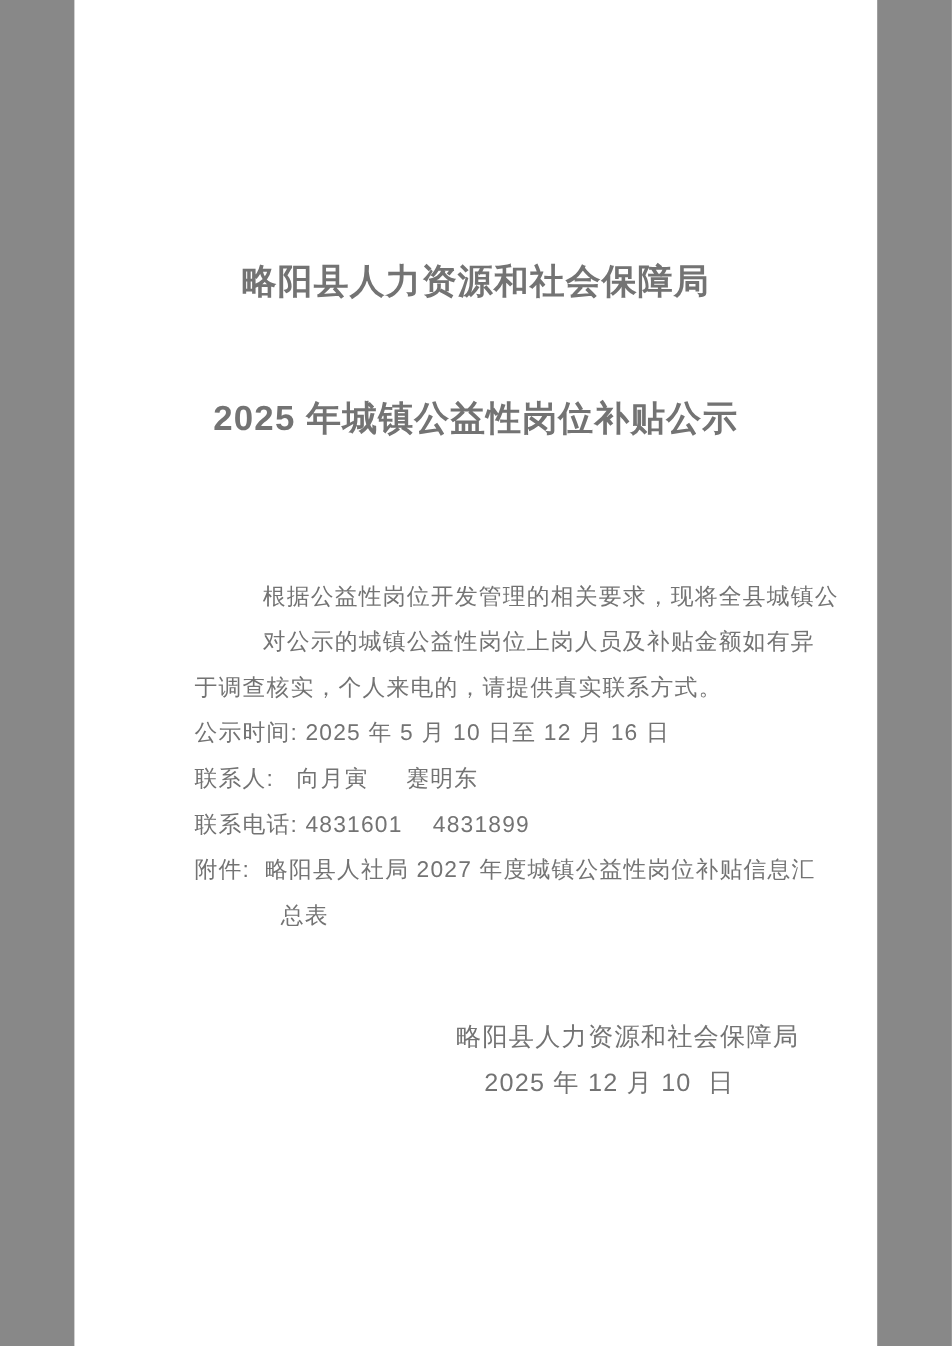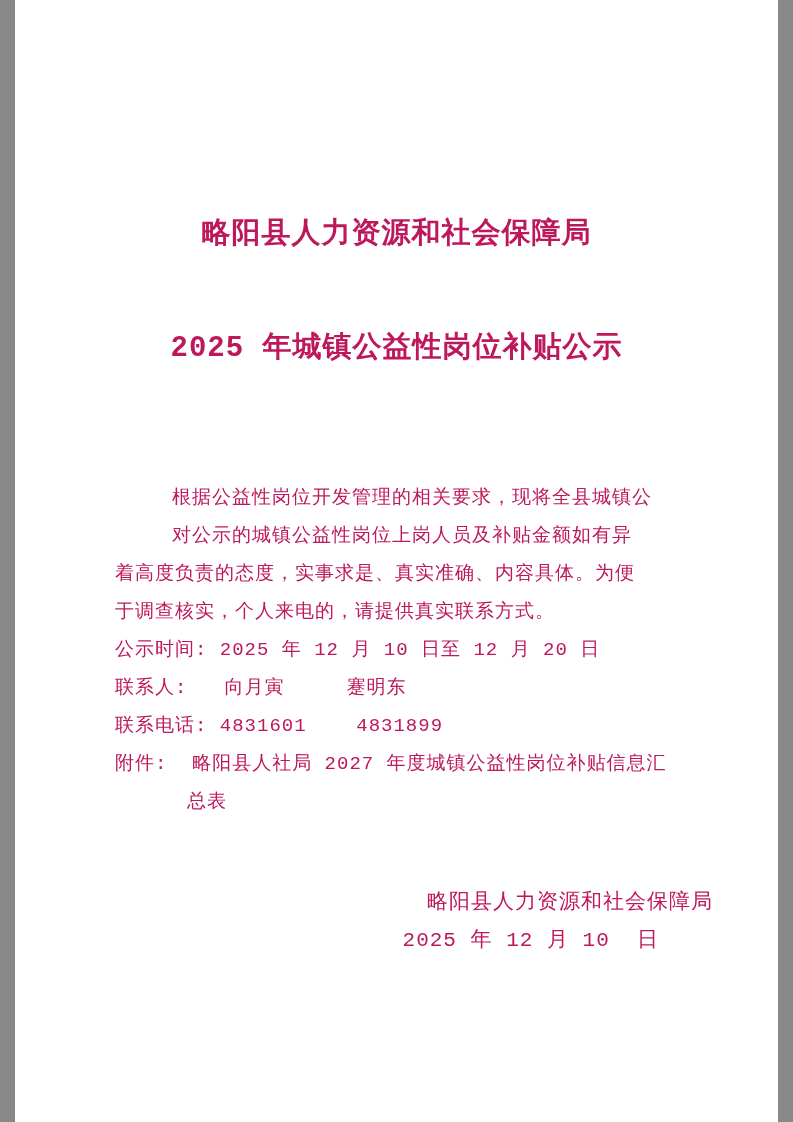--- a/index.html
+++ b/index.html
@@ -2,26 +2,26 @@
 <html><head>
 <meta charset="utf-8">
 <style>
   html, body {
     margin: 0;
     padding: 0;
     background: #888;
   }
   .page {
     position: relative;
-    width: 763px;
+    width: 669px;
     height: 1122px;
     margin: 0 auto;
     background: #ffffff;
-    color: #be185d;
-    font-family: Liberation Mono, monospace;
+    color: #737373;
+    font-family: Liberation Sans, sans-serif;
     overflow: hidden;
   }
   .title-block {
     padding-top: 140px;
     text-align: center;
     font-weight: 700;
     font-size: 29px;
     line-height: 38px;
     letter-spacing: 1px;
     white-space: pre;
@@ -66,24 +66,23 @@
 
   <div class="title-block">
     <div class="line">略阳县人力资源和社会保障局</div>
     <div class="line">2025 年城镇公益性岗位补贴公示</div>
   </div>
 
   <div class="content">
     <div class="line indent">根据公益性岗位开发管理的相关要求，现将全县城镇公</div>
 
     <div class="line indent">对公示的城镇公益性岗位上岗人员及补贴金额如有异</div>
-    <div class="line">着高度负责的态度，实事求是、真实准确、内容具体。为便</div>
     <div class="line">于调查核实，个人来电的，请提供真实联系方式。</div>
 
-    <div class="line">公示时间: 2025 年 12 月 10 日至 12 月 20 日</div>
+    <div class="line">公示时间: 2025 年 5 月 10 日至 12 月 16 日</div>
     <div class="line">联系人:   向月寅     蹇明东</div>
     <div class="line">联系电话: 4831601    4831899</div>
     <div class="line">附件:  略阳县人社局 2027 年度城镇公益性岗位补贴信息汇</div>
     <div class="line attach-cont">总表</div>
   </div>
 
   <div class="signature-block">
     <div class="sig-issuer">略阳县人力资源和社会保障局</div>
     <div class="sig-date">2025 年 12 月 10  日</div>
   </div>

